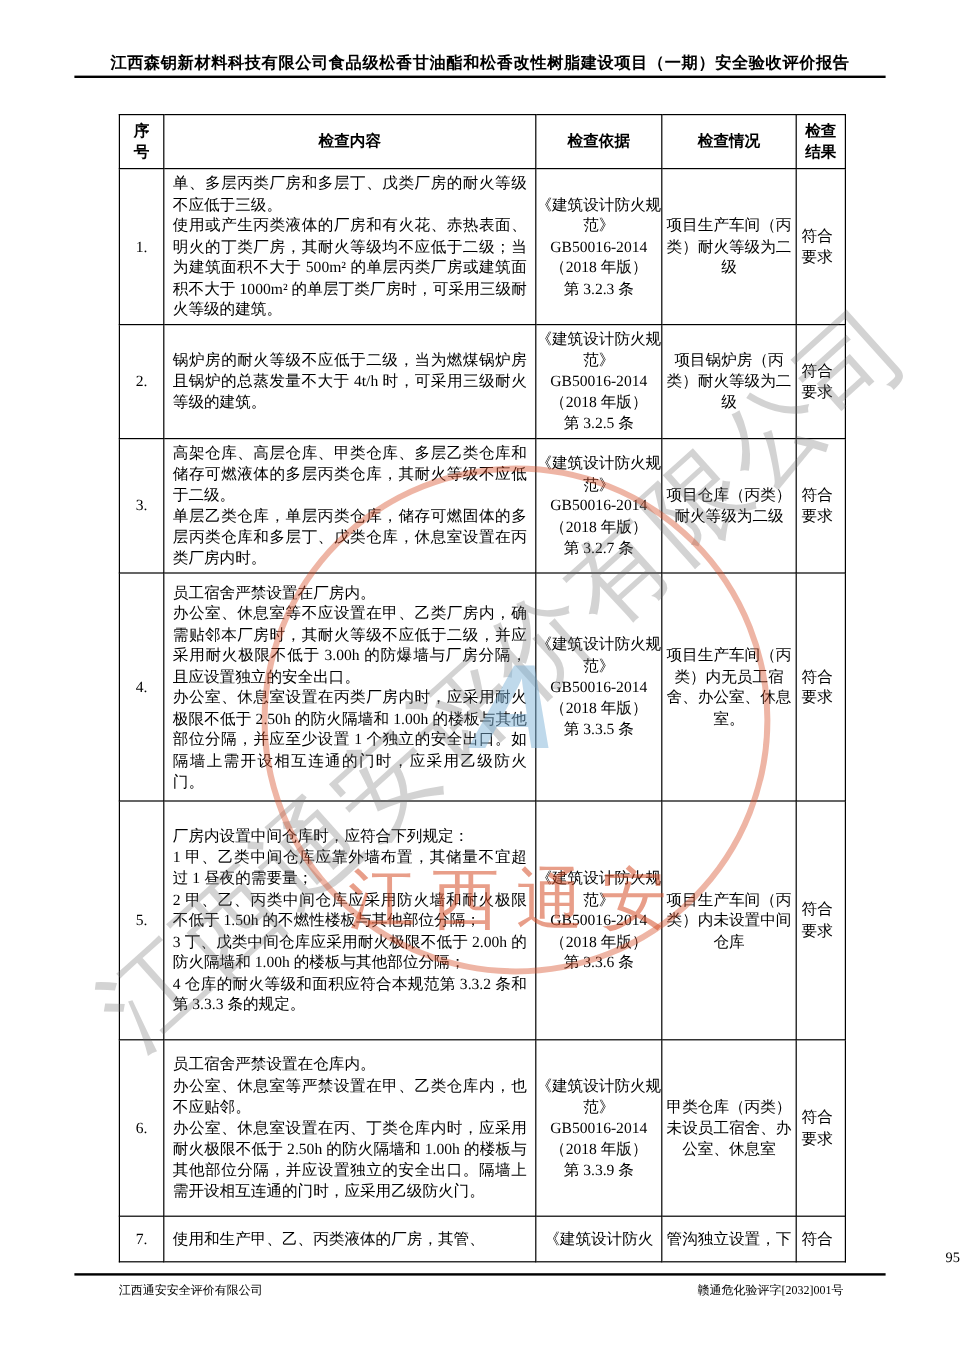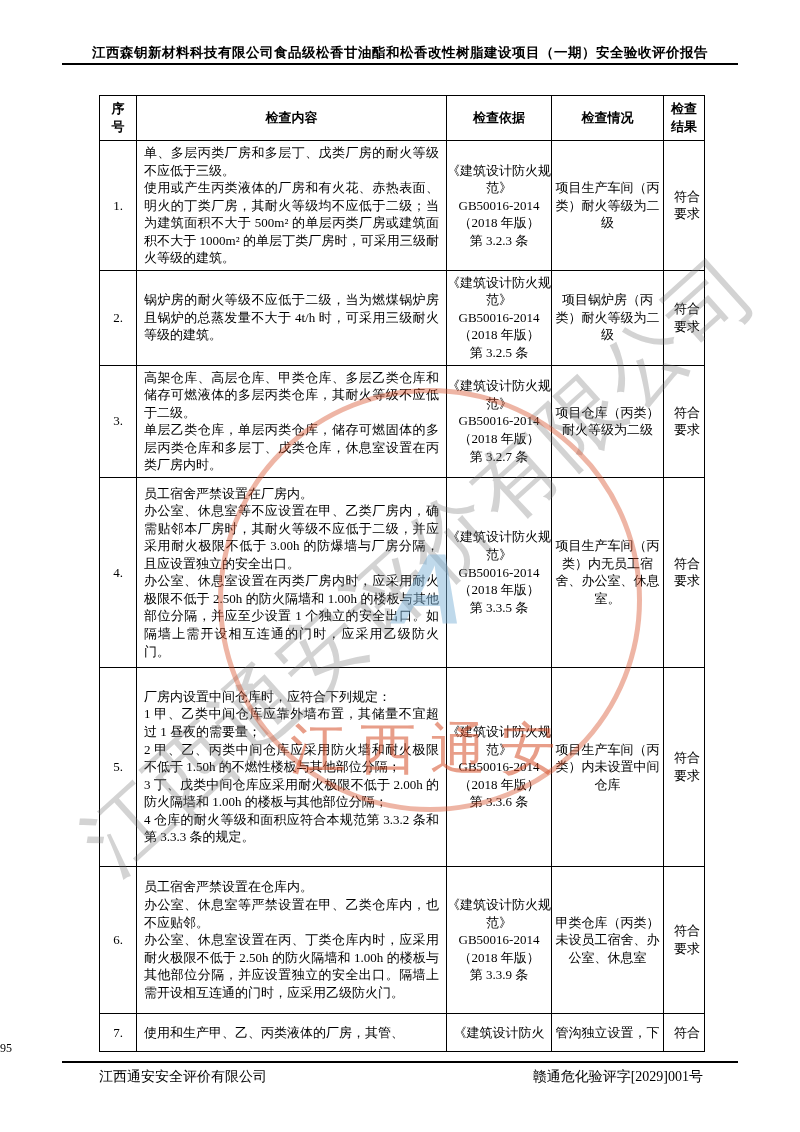--- a/index.html
+++ b/index.html
@@ -71,47 +71,47 @@
   td.c-content {
     text-align: justify;
     padding: 3px 7px;
     white-space: pre-line;
   }
   td.c-basis, td.c-situation {
     text-align: center;
     padding: 3px 0;
     white-space: pre-line;
   }
-  td.c-result { text-align: right; padding: 3px 4px; }
+  td.c-result { text-align: left; padding: 3px 4px; }
 
   
   .page-number {
     position: absolute;
     top: 1041px;
     left: 0;
     width: 100%;
-    text-align: left;
+    text-align: right;
     font-size: 12px;
   }
   .footer-rule {
     position: absolute;
     top: 1061px;
     left: 62px;
     right: 62px;
     height: 1.5px;
     background: #000;
   }
   .footer-row {
     position: absolute;
     top: 1068px;
     left: 99px;
     right: 97px;
     display: flex;
     justify-content: space-between;
-    font-size: 14px;
+    font-size: 10px;
   }
 
   
   .watermark-layer {
     position: absolute;
     inset: 0;
     pointer-events: none;
     z-index: 5;
   }
   .wm-diagonal {
@@ -261,21 +261,21 @@
         <td class="c-situation">管沟独立设置，下</td>
         <td class="c-result">符合</td>
       </tr>
     </tbody>
   </table>
 
   <div class="page-number">95</div>
   <div class="footer-rule"></div>
   <div class="footer-row">
     <span>江西通安安全评价有限公司</span>
-    <span>赣通危化验评字[2029]001号</span>
+    <span>赣通危化验评字[2032]001号</span>
   </div>
 
   <div class="watermark-layer">
     <div class="wm-diagonal">江西通安评价有限公司</div>
     <div class="wm-circle"></div>
     <div class="wm-letter">A</div>
     <div class="wm-seal-text">江西通安</div>
   </div>
 
 </div>

